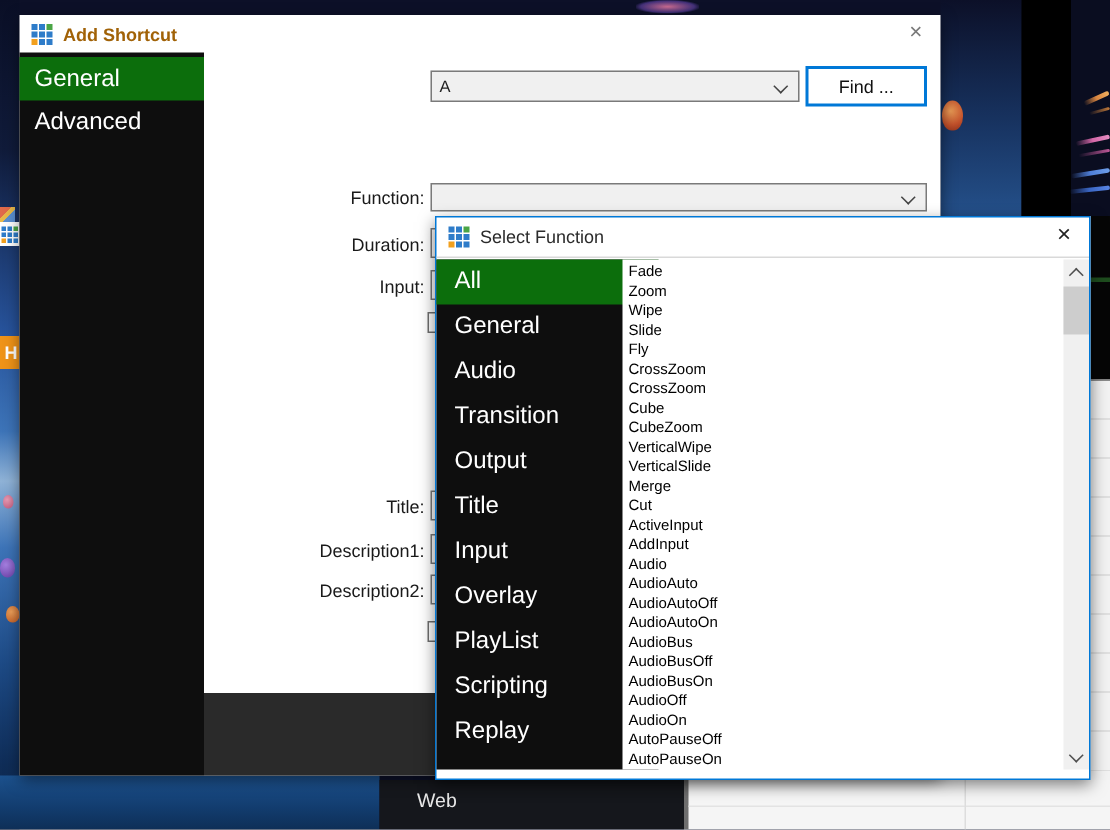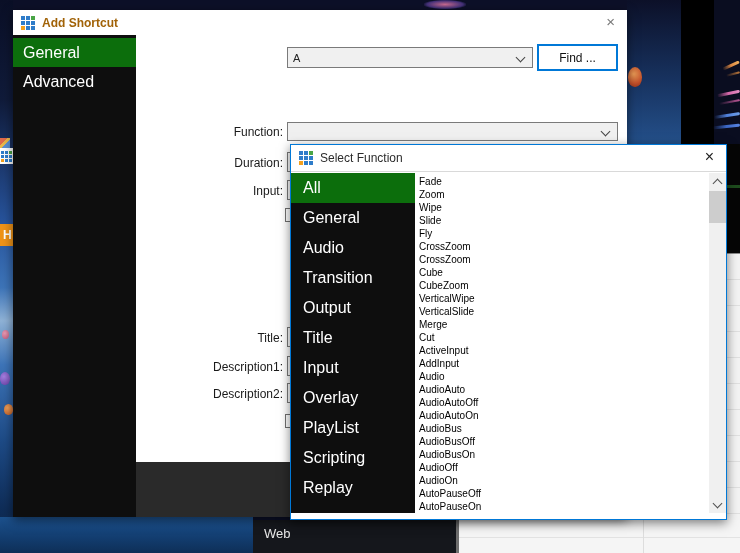--- a/index.html
+++ b/index.html
@@ -38,21 +38,21 @@
   .streak.s6{left:713px;top:125px;width:27px;height:3px;transform:rotate(-6deg);background:linear-gradient(90deg,transparent,#3a66c4,#5a86e4);}
   .rows-strip{left:727px;top:144px;width:13px;height:376px;background:#f2f2f2;}
   .rows-strip .blackpart{left:0;top:0;width:13px;height:109px;background:#060606;}
   .rows-strip .greenline{left:0;top:41px;width:13px;height:3px;background:#1e4d1e;}
   .rows-strip .sep{left:0;top:109px;width:13px;height:1px;background:#8a8a8a;}
   .rows-strip .rows{left:0;top:110px;width:13px;height:266px;
     background:repeating-linear-gradient(180deg,#f3f3f3 0 25px,#e0e0e0 25px 26px);}
   .water{left:0;top:517px;width:253px;height:36px;
     background:linear-gradient(180deg,#1c518d,#123c6e 60%,#0e2f57);}
   .web-bar{left:253px;top:520px;width:203px;height:33px;background:#15171c;color:#e8e8e8;
-    font-size:13px;padding:6px 0 0 11px;box-sizing:border-box;}
+    font-size:13px;padding:6px 0 0 25px;box-sizing:border-box;}
   .right-panel{left:456px;top:520px;width:284px;height:33px;background:#f5f5f5;
     border-left:3px solid #6e6e6e;box-sizing:border-box;}
   .right-panel .hline{left:0;top:17px;width:281px;height:1px;background:#e3e3e3;position:absolute;}
   .right-panel .vline{left:184px;top:0;width:1px;height:33px;background:#ddd;position:absolute;}
 
   
   .vmix-icon{display:grid;grid-template-columns:repeat(3,4px);grid-auto-rows:4px;gap:1px;}
   .vmix-icon span{background:var(--icon-blue,#2e7cc9);}
   .vmix-icon span.g{background:var(--icon-green,#4aa546);}
   .vmix-icon span.o{background:var(--icon-orange,#f2a01e);}

